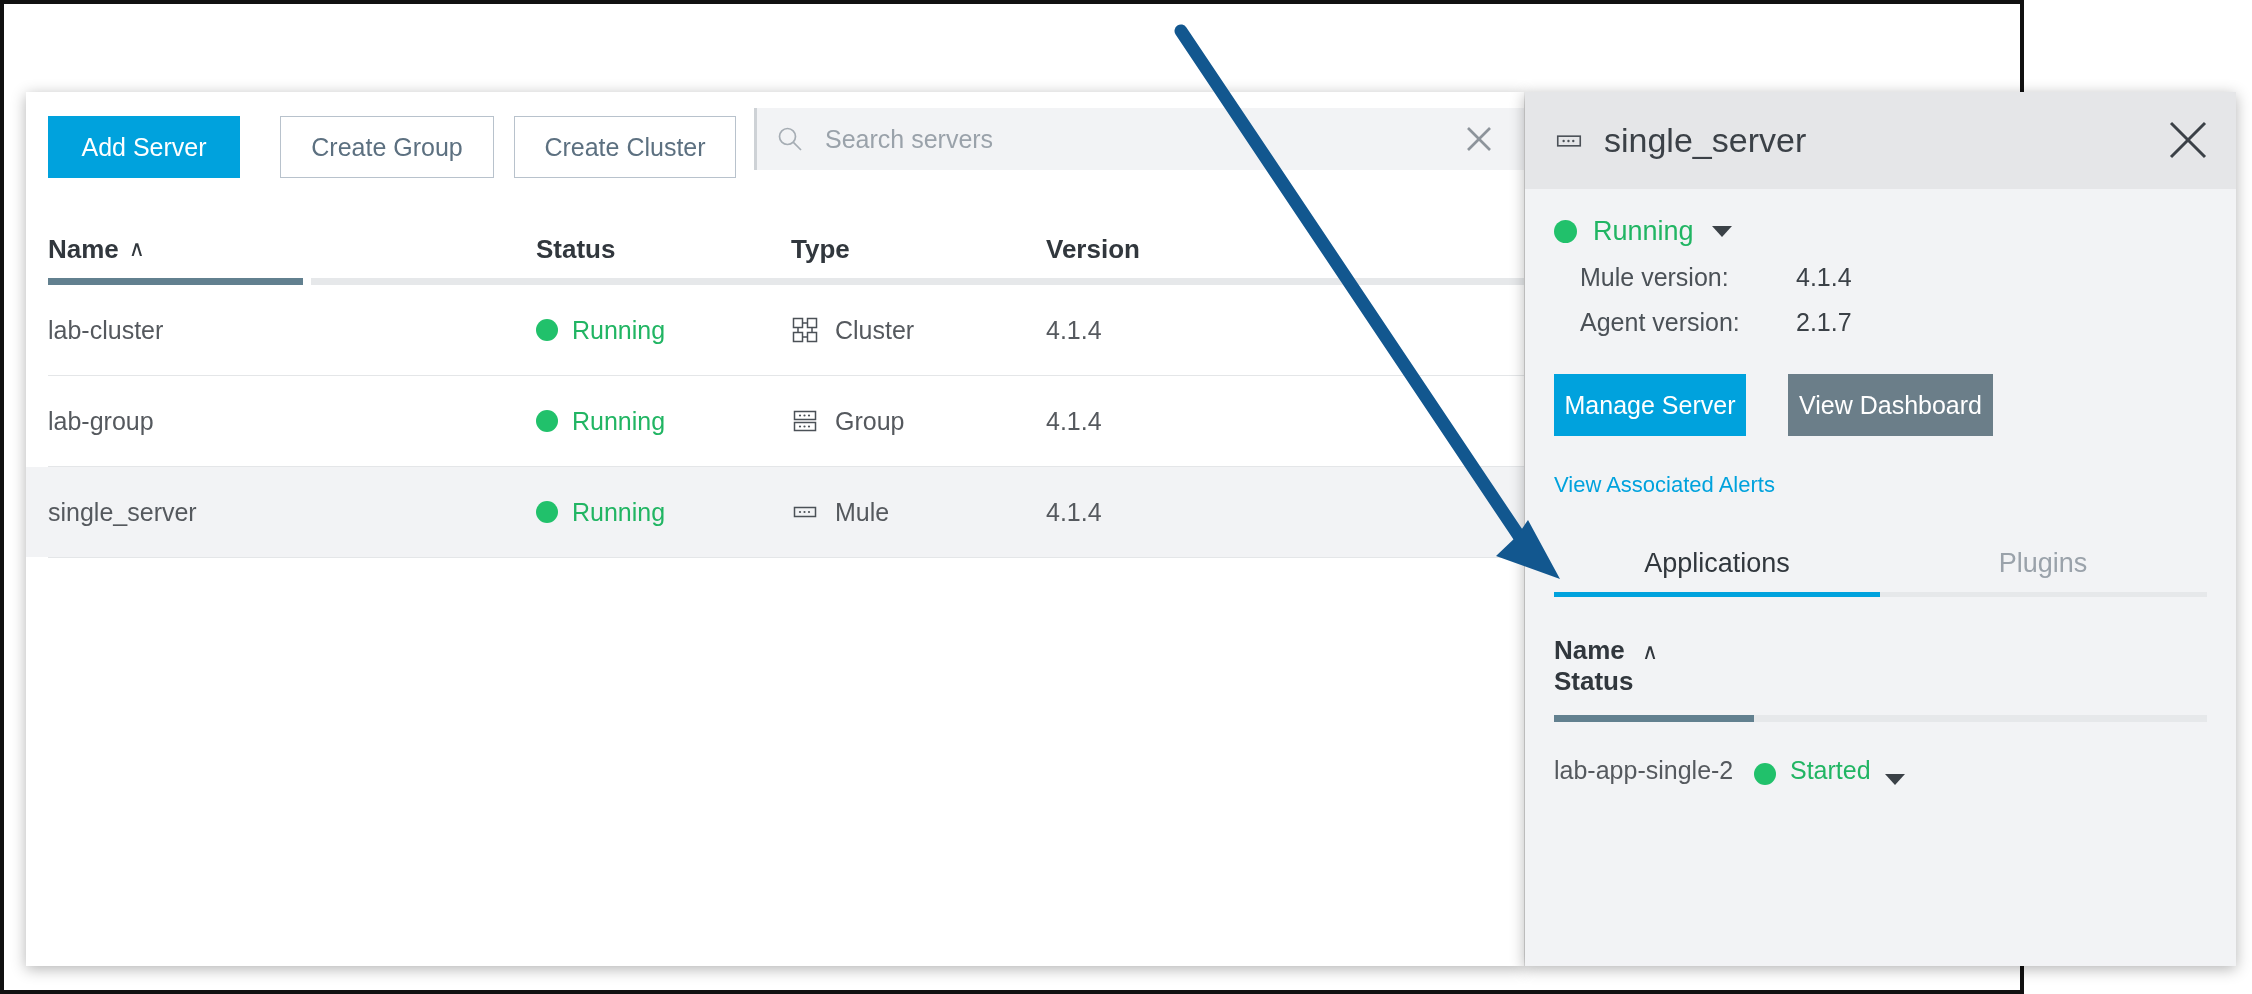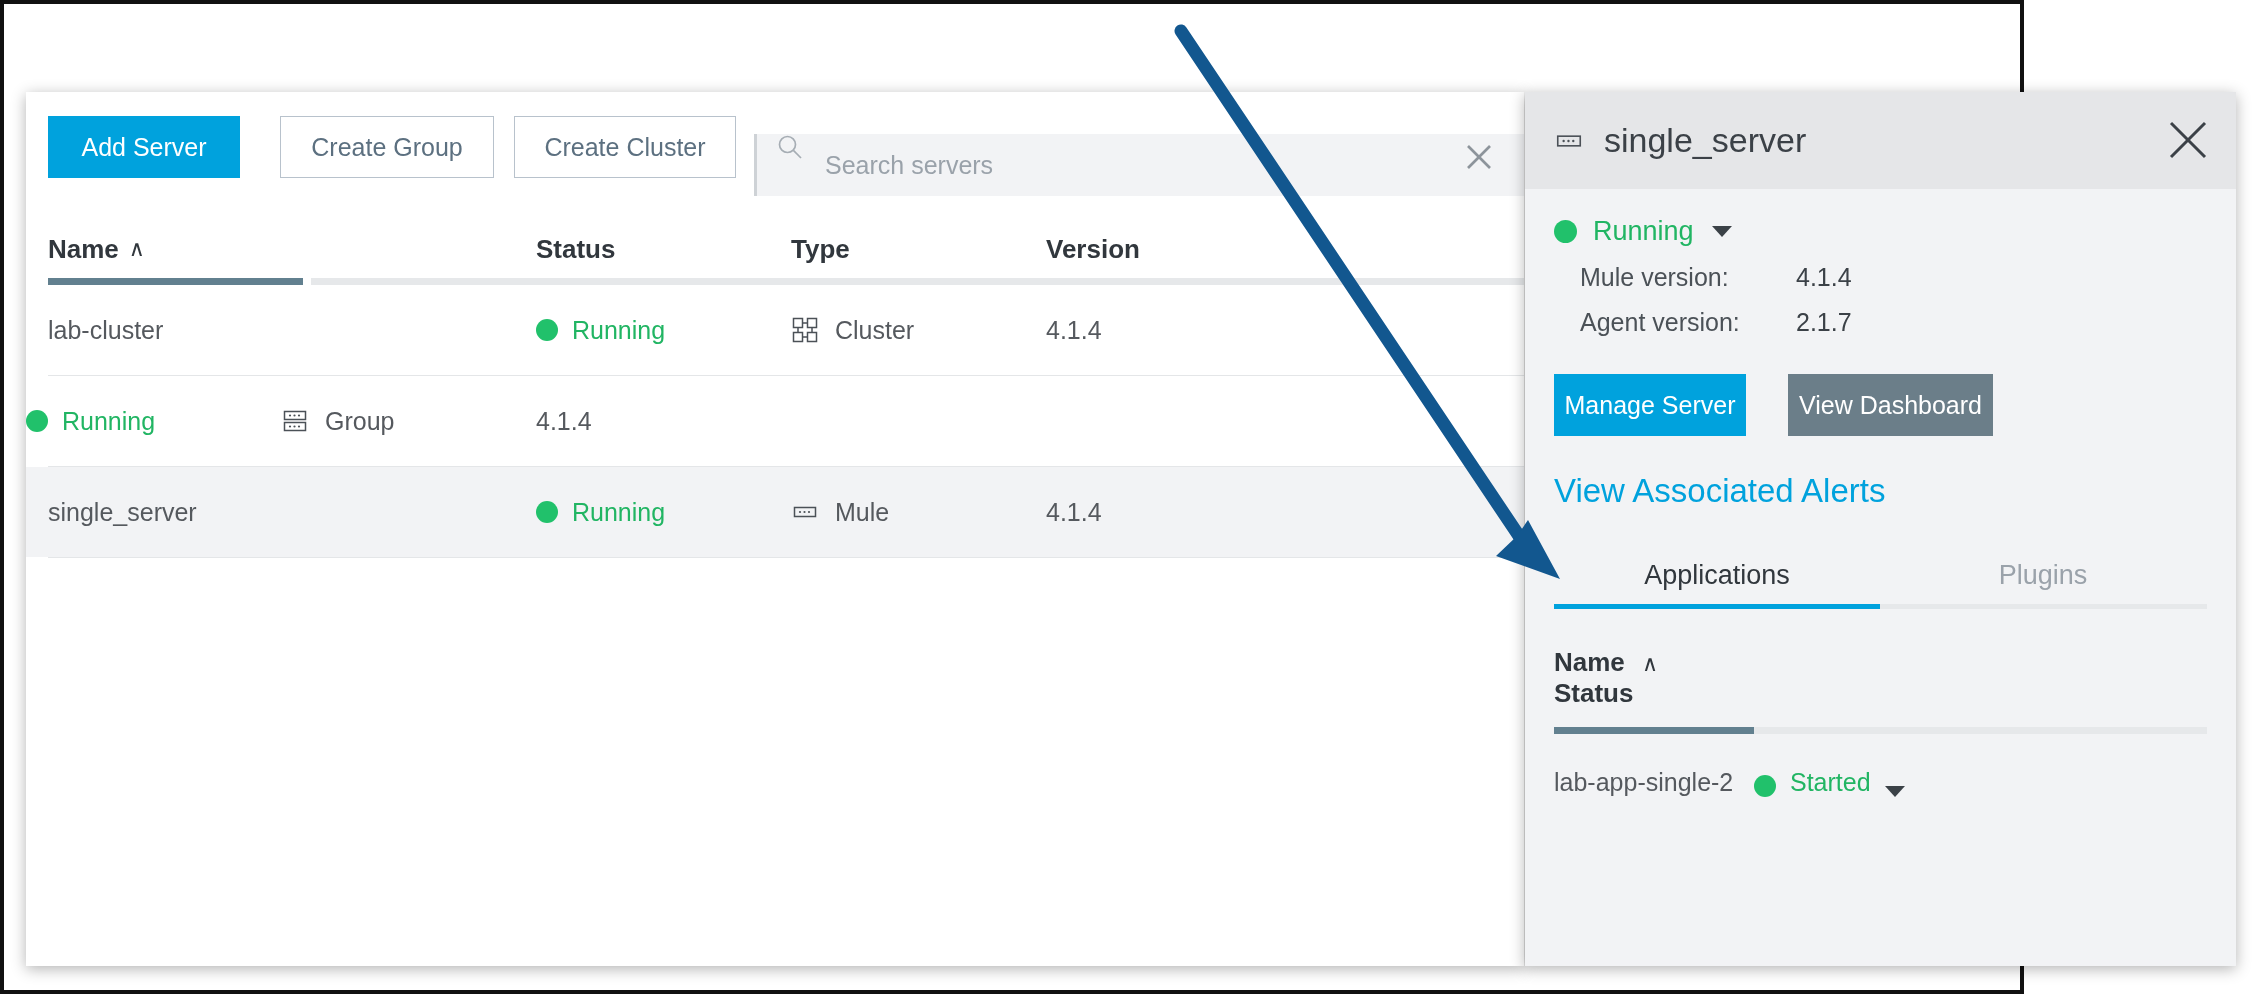--- a/index.html
+++ b/index.html
@@ -77,27 +77,28 @@
     width: 222px;
     background: #ffffff;
     color: #5c7080;
     border: 1px solid #b8c2cc;
   }
 
   
   #search-wrap {
     position: absolute;
     left: 728px;
-    top: 42px;
+    top: 16px;
     width: 770px;
     height: 62px;
     background: #f2f3f5;
     border-left: 3px solid #ced2d6;
     box-sizing: border-box;
     display: flex;
+    align-items: center;
   }
   #search-icon {
     margin-left: 20px;
     width: 26px; height: 26px;
     flex: 0 0 auto;
   }
   #search-input {
     flex: 1 1 auto;
     border: none;
     outline: none;
@@ -264,21 +265,21 @@
     white-space: nowrap;
     box-sizing: border-box;
   }
   #btn-manage-server { width: 192px; background: #00a2dd; }
   #btn-view-dashboard { width: 205px; background: #6b7e89; margin-left: 29px; }
 
   #link-alerts {
     display: inline-block;
     margin-left: 29px;
     margin-top: 36px;
-    font-size: 33px;
+    font-size: 22px;
     color: #00a2dd;
     text-decoration: none;
     cursor: pointer;
   }
 
   
   #panel-tabs {
     position: relative;
     margin: 50px 29px 0 29px;
     width: 653px;
@@ -421,20 +422,21 @@
               <line x1="21" y1="11.5" x2="21" y2="16.5" stroke="#4b5157" stroke-width="1.5"></line>
             </svg>
           </span>
           <span>Cluster</span>
         </div>
         <div class="cell c-version">4.1.4</div>
       </div>
       <div class="row-div"></div>
 
       <div class="trow">
+        <div class="cell c-name">lab-group</div>
         <div class="cell c-status">
           <span class="status-dot"></span>
           <span class="status-text">Running</span>
         </div>
         <div class="cell c-type">
           <span class="type-icon">
             <svg width="28" height="28" viewBox="0 0 28 28">
               <rect x="3.5" y="4.5" width="21" height="8" fill="none" stroke="#4b5157" stroke-width="1.5"></rect>
               <rect x="3.5" y="15.5" width="21" height="8" fill="none" stroke="#4b5157" stroke-width="1.5"></rect>
               <circle cx="9" cy="8.5" r="1.1" fill="#4b5157"></circle>

